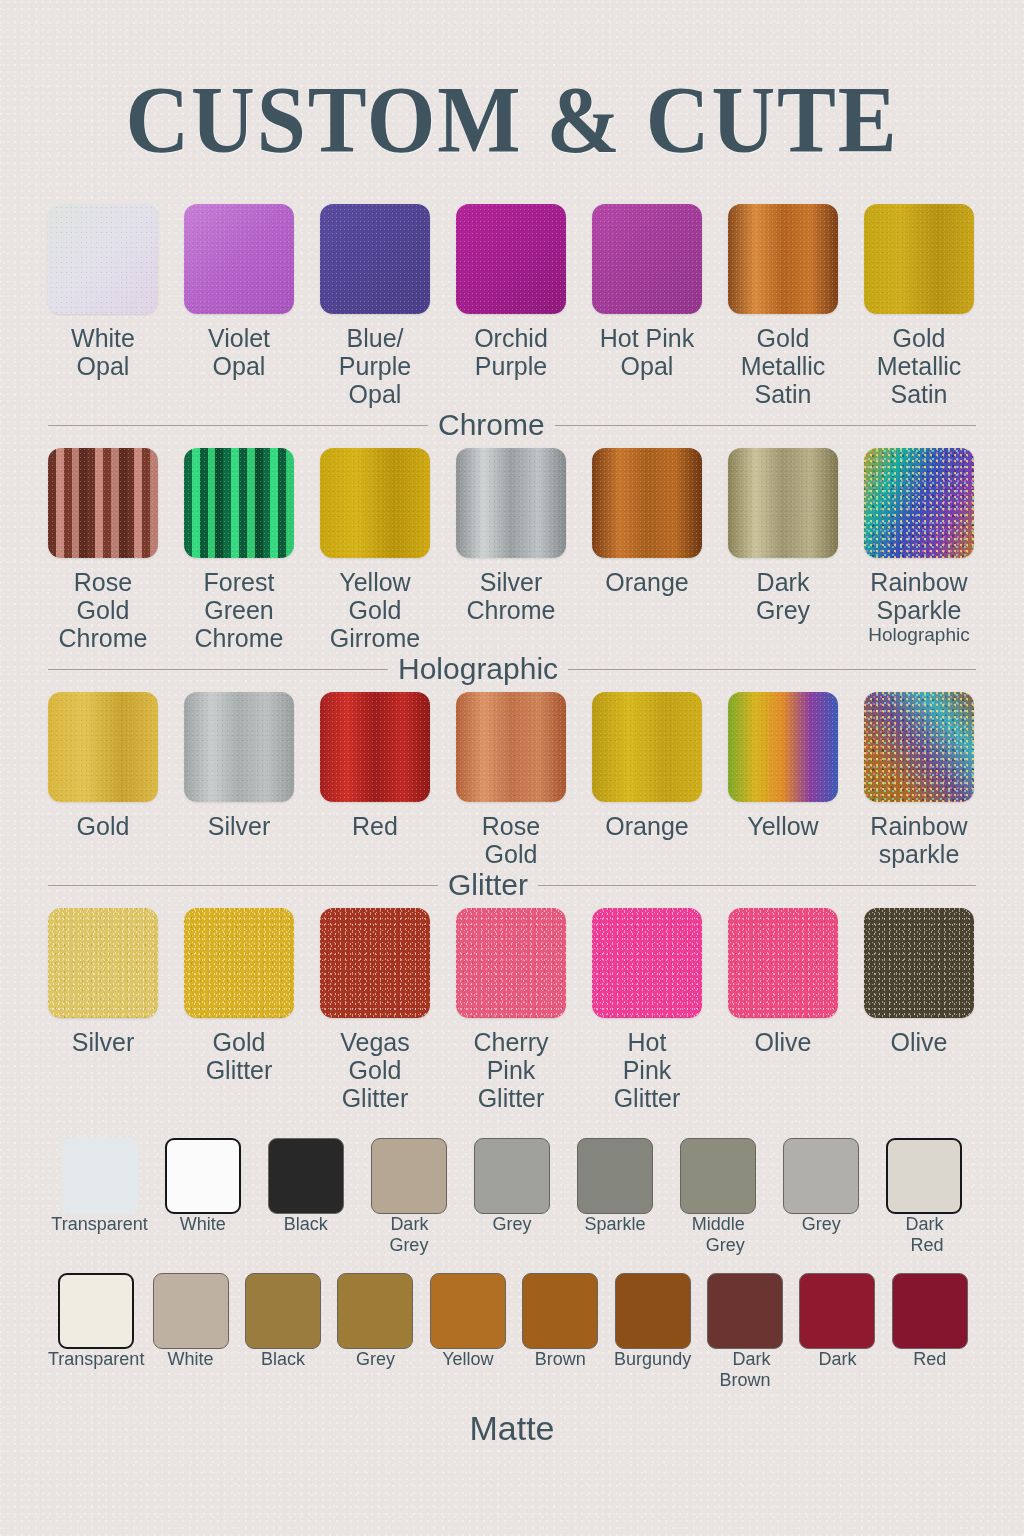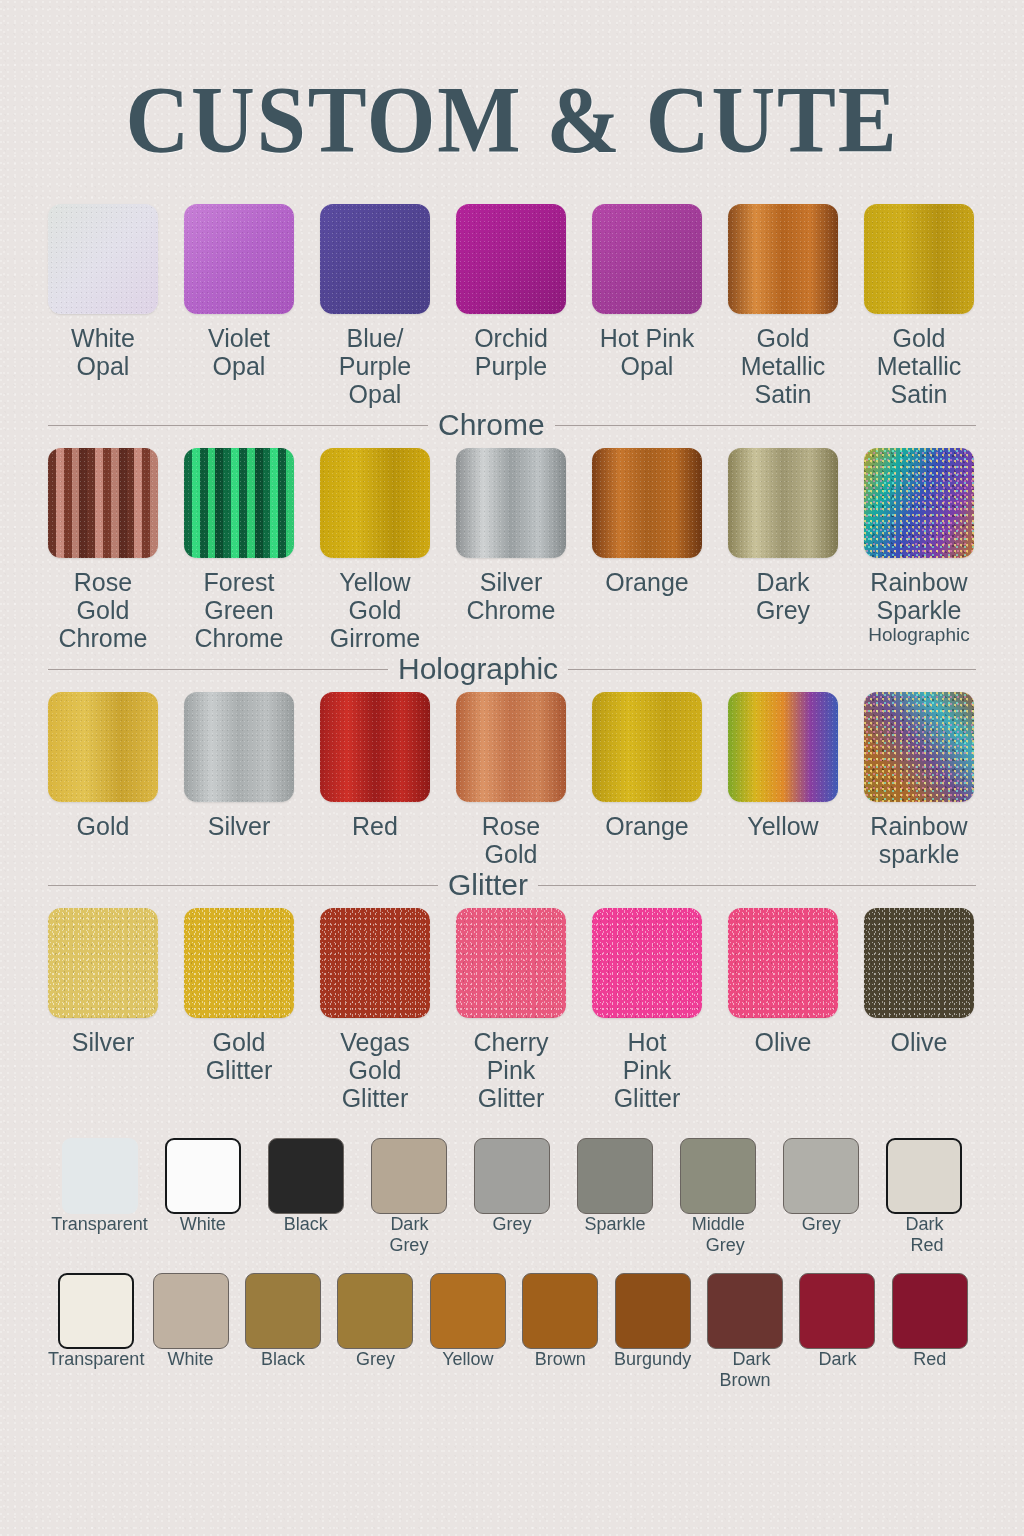--- a/index.html
+++ b/index.html
@@ -398,14 +398,15 @@
       <div class="matte-cell">
         <div class="matte-swatch" style="background: rgb(143, 26, 48);"></div>
         <div class="matte-label">Dark</div>
       </div>
       <div class="matte-cell">
         <div class="matte-swatch" style="background: rgb(133, 21, 46);"></div>
         <div class="matte-label">Red</div>
       </div>
     </div>
 
+  <div class="footer-label">Matte</div>
 
 </div>
 
 </body></html>

